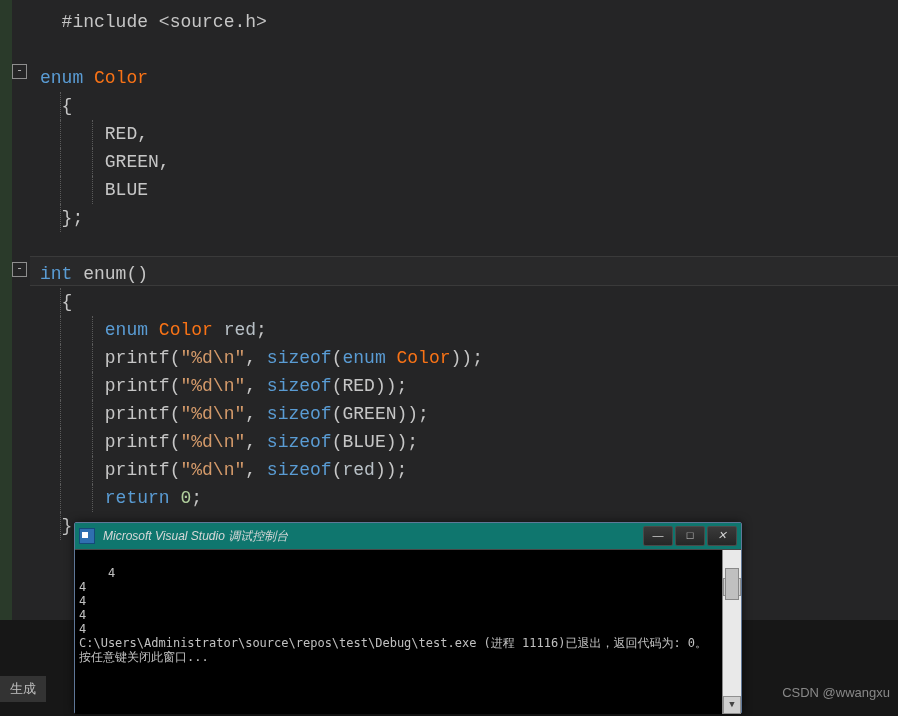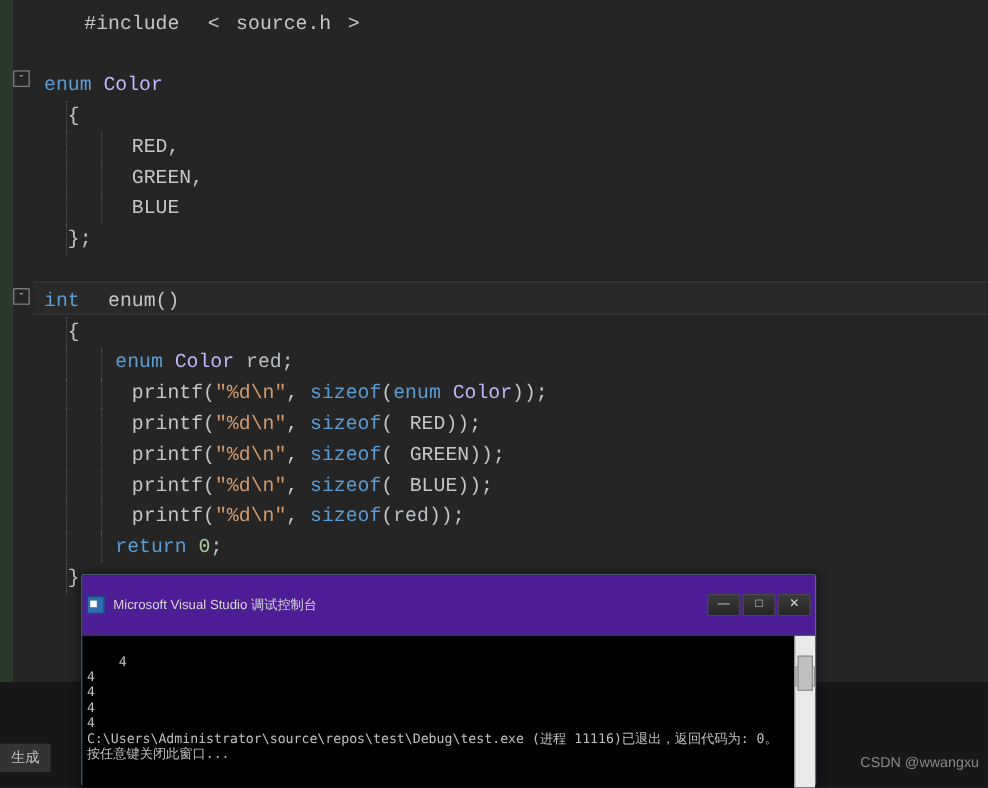--- a/index.html
+++ b/index.html
@@ -55,23 +55,23 @@
   border-left: 1px dotted #5a5a5a;
 }
 .dot2 {
   position: absolute;
   left: 52px; top: 0; bottom: 0;
   border-left: 1px dotted #5a5a5a;
 }
 .k { color: #5a9cd4; font-family: Liberation Mono, monospace; }
 .str { color: #d49a6a; }
 .punc { color: #c6c6c6; }
-.txt { color: #c6c6c6; margin-left: 15px; }
+.txt { color: #c6c6c6; }
 .num { color: #b0ce9c; }
-.type { color: #c4b5fd; }
+.type { color: #f97316; }
 .sym { color: #b8c0c6; }
 .highlight-line {
   position: absolute;
   left: 0; right: 0;
   border-top: 1px solid #3a3a3a;
   border-bottom: 1px solid #3a3a3a;
   background: rgba(90,90,90,0.08);
   pointer-events: none;
 }
 .footer {
@@ -103,28 +103,29 @@
   top: 522px;
   width: 666px;
   height: 190px;
   background: #000;
   border: 1px solid #5f7797;
   border-radius: 2px;
   box-shadow: 0 0 10px rgba(0,0,0,0.6);
 }
 .console-title {
   height: 26px;
-  background: #4c1d95;
+  background: #0f766e;
   border-bottom: 1px solid #484848;
   display: flex;
   align-items: center;
-  padding: 14px 4px;
+  padding: 0 4px;
   font-family: sans-serif;
   font-size: 12px;
   color: #d8d8d8;
+  font-style: italic;
 }
 .console-title .tico {
   width: 14px; height: 14px;
   background: #2f6fb0;
   border: 1px solid #154a7a;
   margin-right: 8px;
   position: relative;
 }
 .console-title .tico::after{
   content:"";

